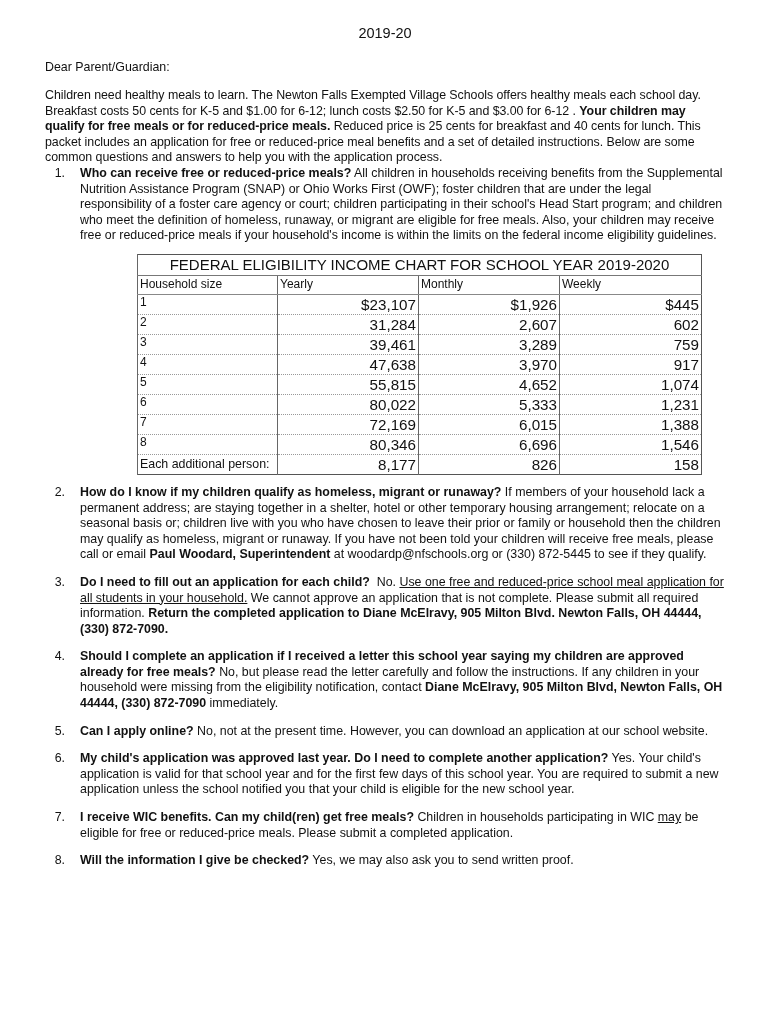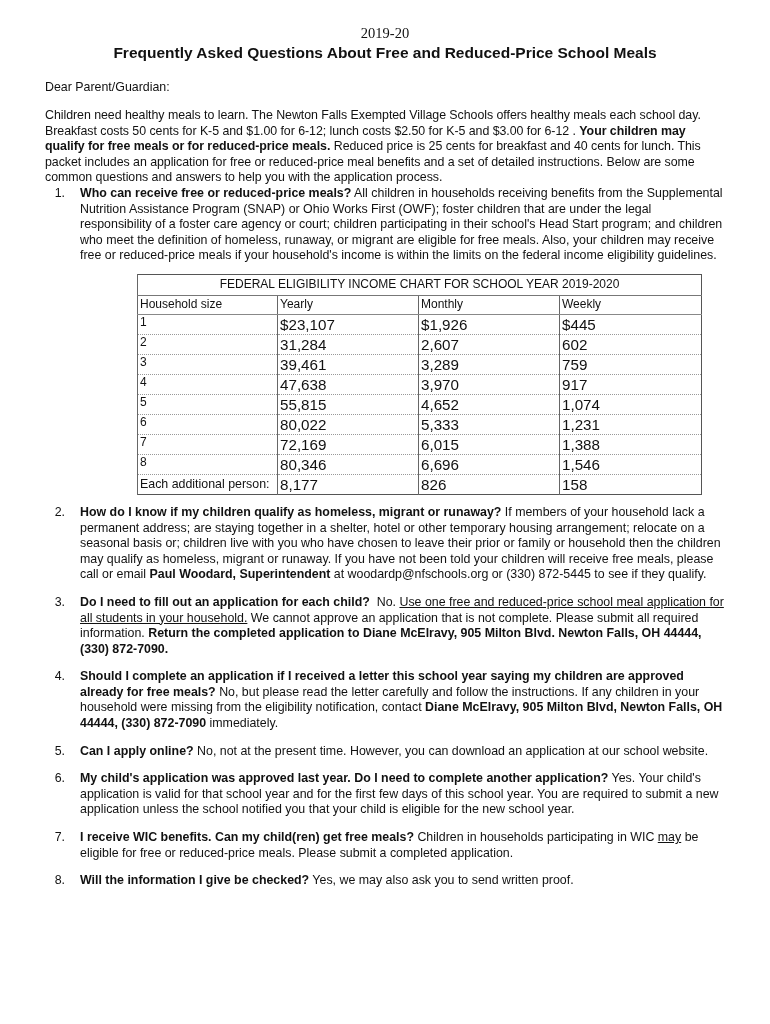--- a/index.html
+++ b/index.html
@@ -1,51 +1,50 @@
 <!DOCTYPE html>
 <html><head>
 <meta charset="utf-8">
 <style>
   html, body { margin: 0; padding: 0; background: #ffffff; }
   body {
     width: 770px; height: 1024px; overflow: hidden; position: relative;
     font-family: "Liberation Sans", sans-serif; color: #111; font-size: 12.4px;
   }
   .page { position: absolute; left: 45px; top: 24px; width: 680px; }
-  .year { text-align: center; font-size: 14.5px; line-height: 18px; margin: 0; font-family: Liberation Serif, serif; }
+  .year { text-align: center; font-size: 14.5px; line-height: 18px; margin: 0; }
   .title { text-align: center; font-size: 15.5px; font-weight: bold; line-height: 19px; margin: 1px 0 0 0; }
   .greeting { margin: 18px 0 0 0; line-height: 15px; }
   .intro { margin: 13px 0 0 0; line-height: 15.6px; letter-spacing: -0.05px; }
   b { font-weight: bold; }
   .u { text-decoration: underline; }
   ol.faq { list-style: none; margin: 0; padding: 0; }
   ol.faq li { position: relative; padding-left: 35px; line-height: 15.6px; }
   ol.faq li .num { position: absolute; left: 0; width: 20px; text-align: right; }
   .q1 { margin-top: 0; }
   .q2 { margin-top: 10px; }
   .q3 { margin-top: 12px; }
   .q4, .q5, .q6, .q7, .q8 { margin-top: 12px; }
   
   .tbl-wrap { margin: 10px 0 0 57px; width: 564px; }
   table.inc { border-collapse: collapse; width: 564px; table-layout: fixed; border: 1px solid #555; }
   table.inc td { border-left: 1px solid #666; padding: 0 2px; height: 19px; font-size: 12px; }
-  table.inc tr.caption td { text-align: center; font-size: 12px; height: 20px; border-bottom: 1px solid #777; }
+  table.inc tr.caption td { text-align: center; font-size: 15px; height: 20px; border-bottom: 1px solid #777; }
   table.inc tr.head td { height: 18px; border-bottom: 1px solid #888; margin-top: 20px; }
   table.inc tr.row td { border-bottom: 1px dotted #999; }
-  table.inc tr.row td.v { text-align: left; font-size: 15.2px; height: 19px; }
+  table.inc tr.row td.v { text-align: right; font-size: 15.2px; height: 19px; }
   table.inc tr.row td.h { vertical-align: top; font-size: 12px; line-height: 14px; }
   table.inc tr.last td { border-bottom: none; }
   table.inc tr.last td.h { vertical-align: middle; font-size: 12.4px; }
 </style>
 </head>
 <body>
 
 <div class="page">
   <p class="year">2019-20</p>
-  <h1 class="title">Frequently Asked Questions About Free and Reduced-Price School Meals</h1>
 
   <p class="greeting">Dear Parent/Guardian:</p>
 
   <p class="intro"><span>Children need healthy meals to learn. The Newton Falls Exempted Village Schools offers healthy meals each school day. Breakfast costs 50 cents for K-5 and $1.00 for 6-12; lunch costs $2.50 for K-5 and $3.00 for 6-12 . </span><b>Your children may qualify for free meals or for reduced-price meals.</b><span> Reduced price is 25 cents for breakfast and 40 cents for lunch. This packet includes an application for free or reduced-price meal benefits and a set of detailed instructions. Below are some common questions and answers to help you with the application process.</span></p>
 
   <ol class="faq">
     <li class="q1">
       <span class="num">1.</span>
       <b>Who can receive free or reduced-price meals?</b><span> All children in households receiving benefits from the Supplemental Nutrition Assistance Program (SNAP) or Ohio Works First (OWF); foster children that are under the legal responsibility of a foster care agency or court; children participating in their school's Head Start program; and children who meet the definition of homeless, runaway, or migrant are eligible for free meals. Also, your children may receive free or reduced-price meals if your household's income is within the limits on the federal income eligibility guidelines.</span>
 

